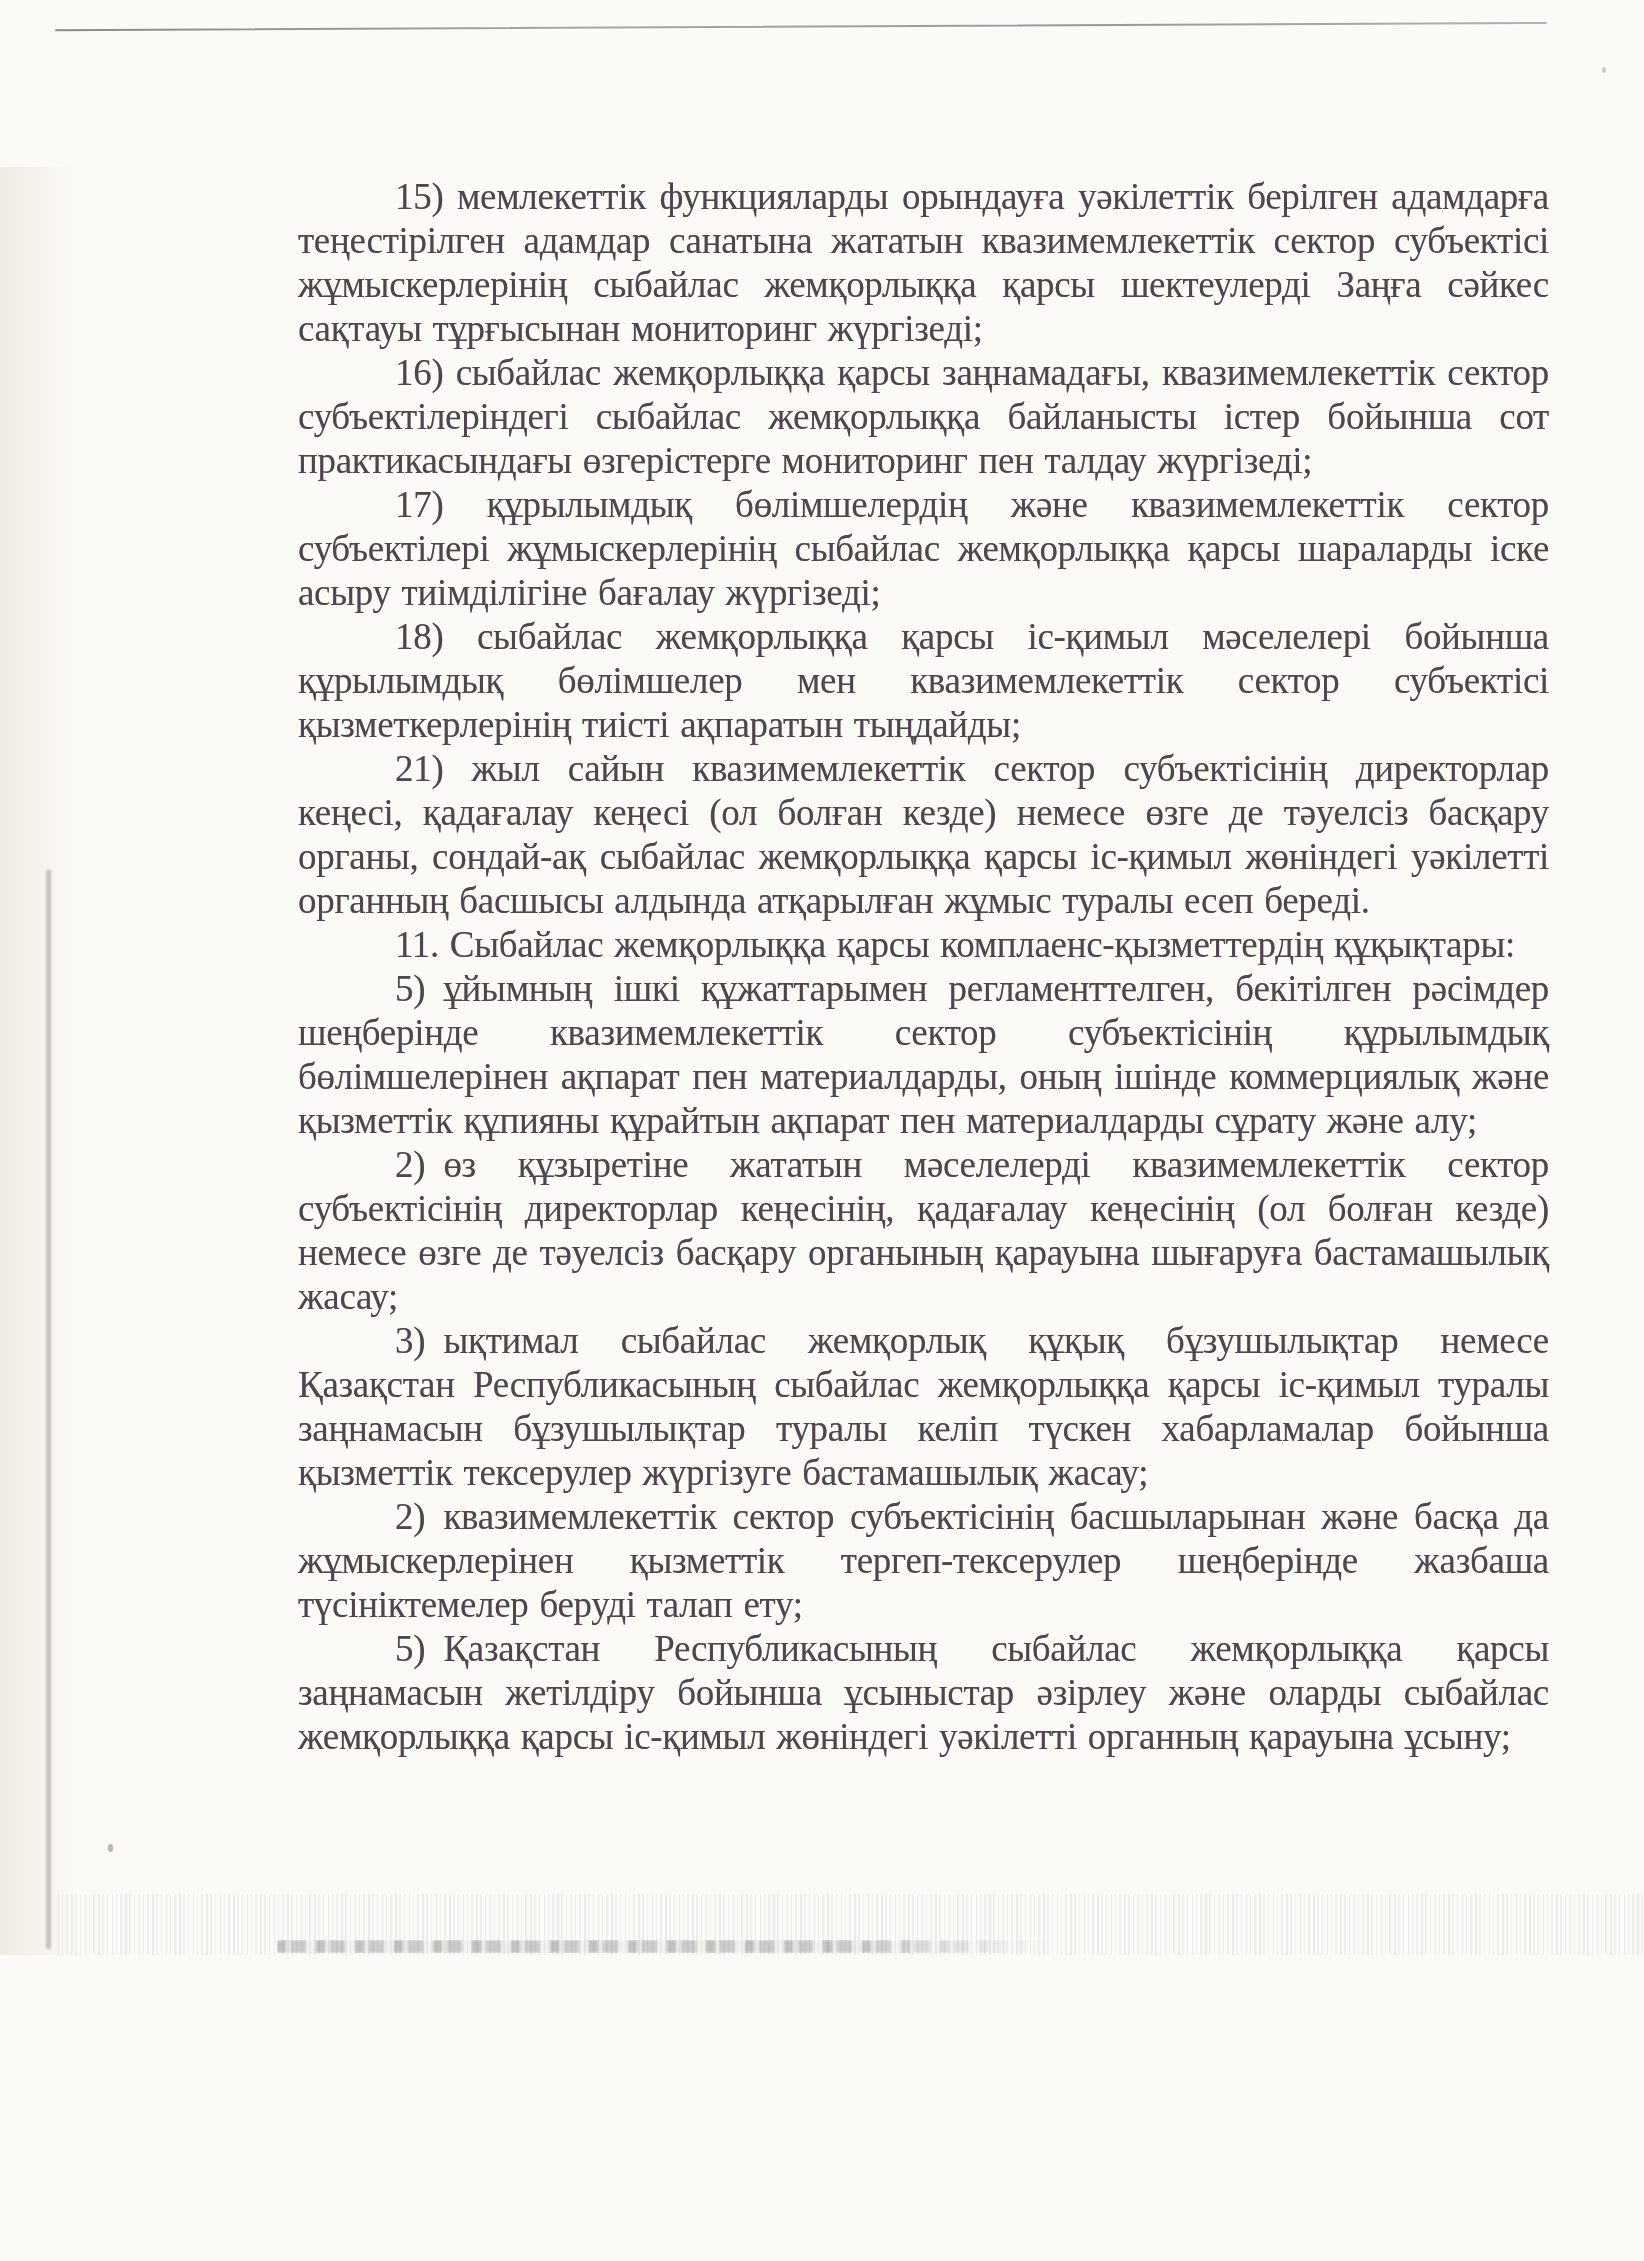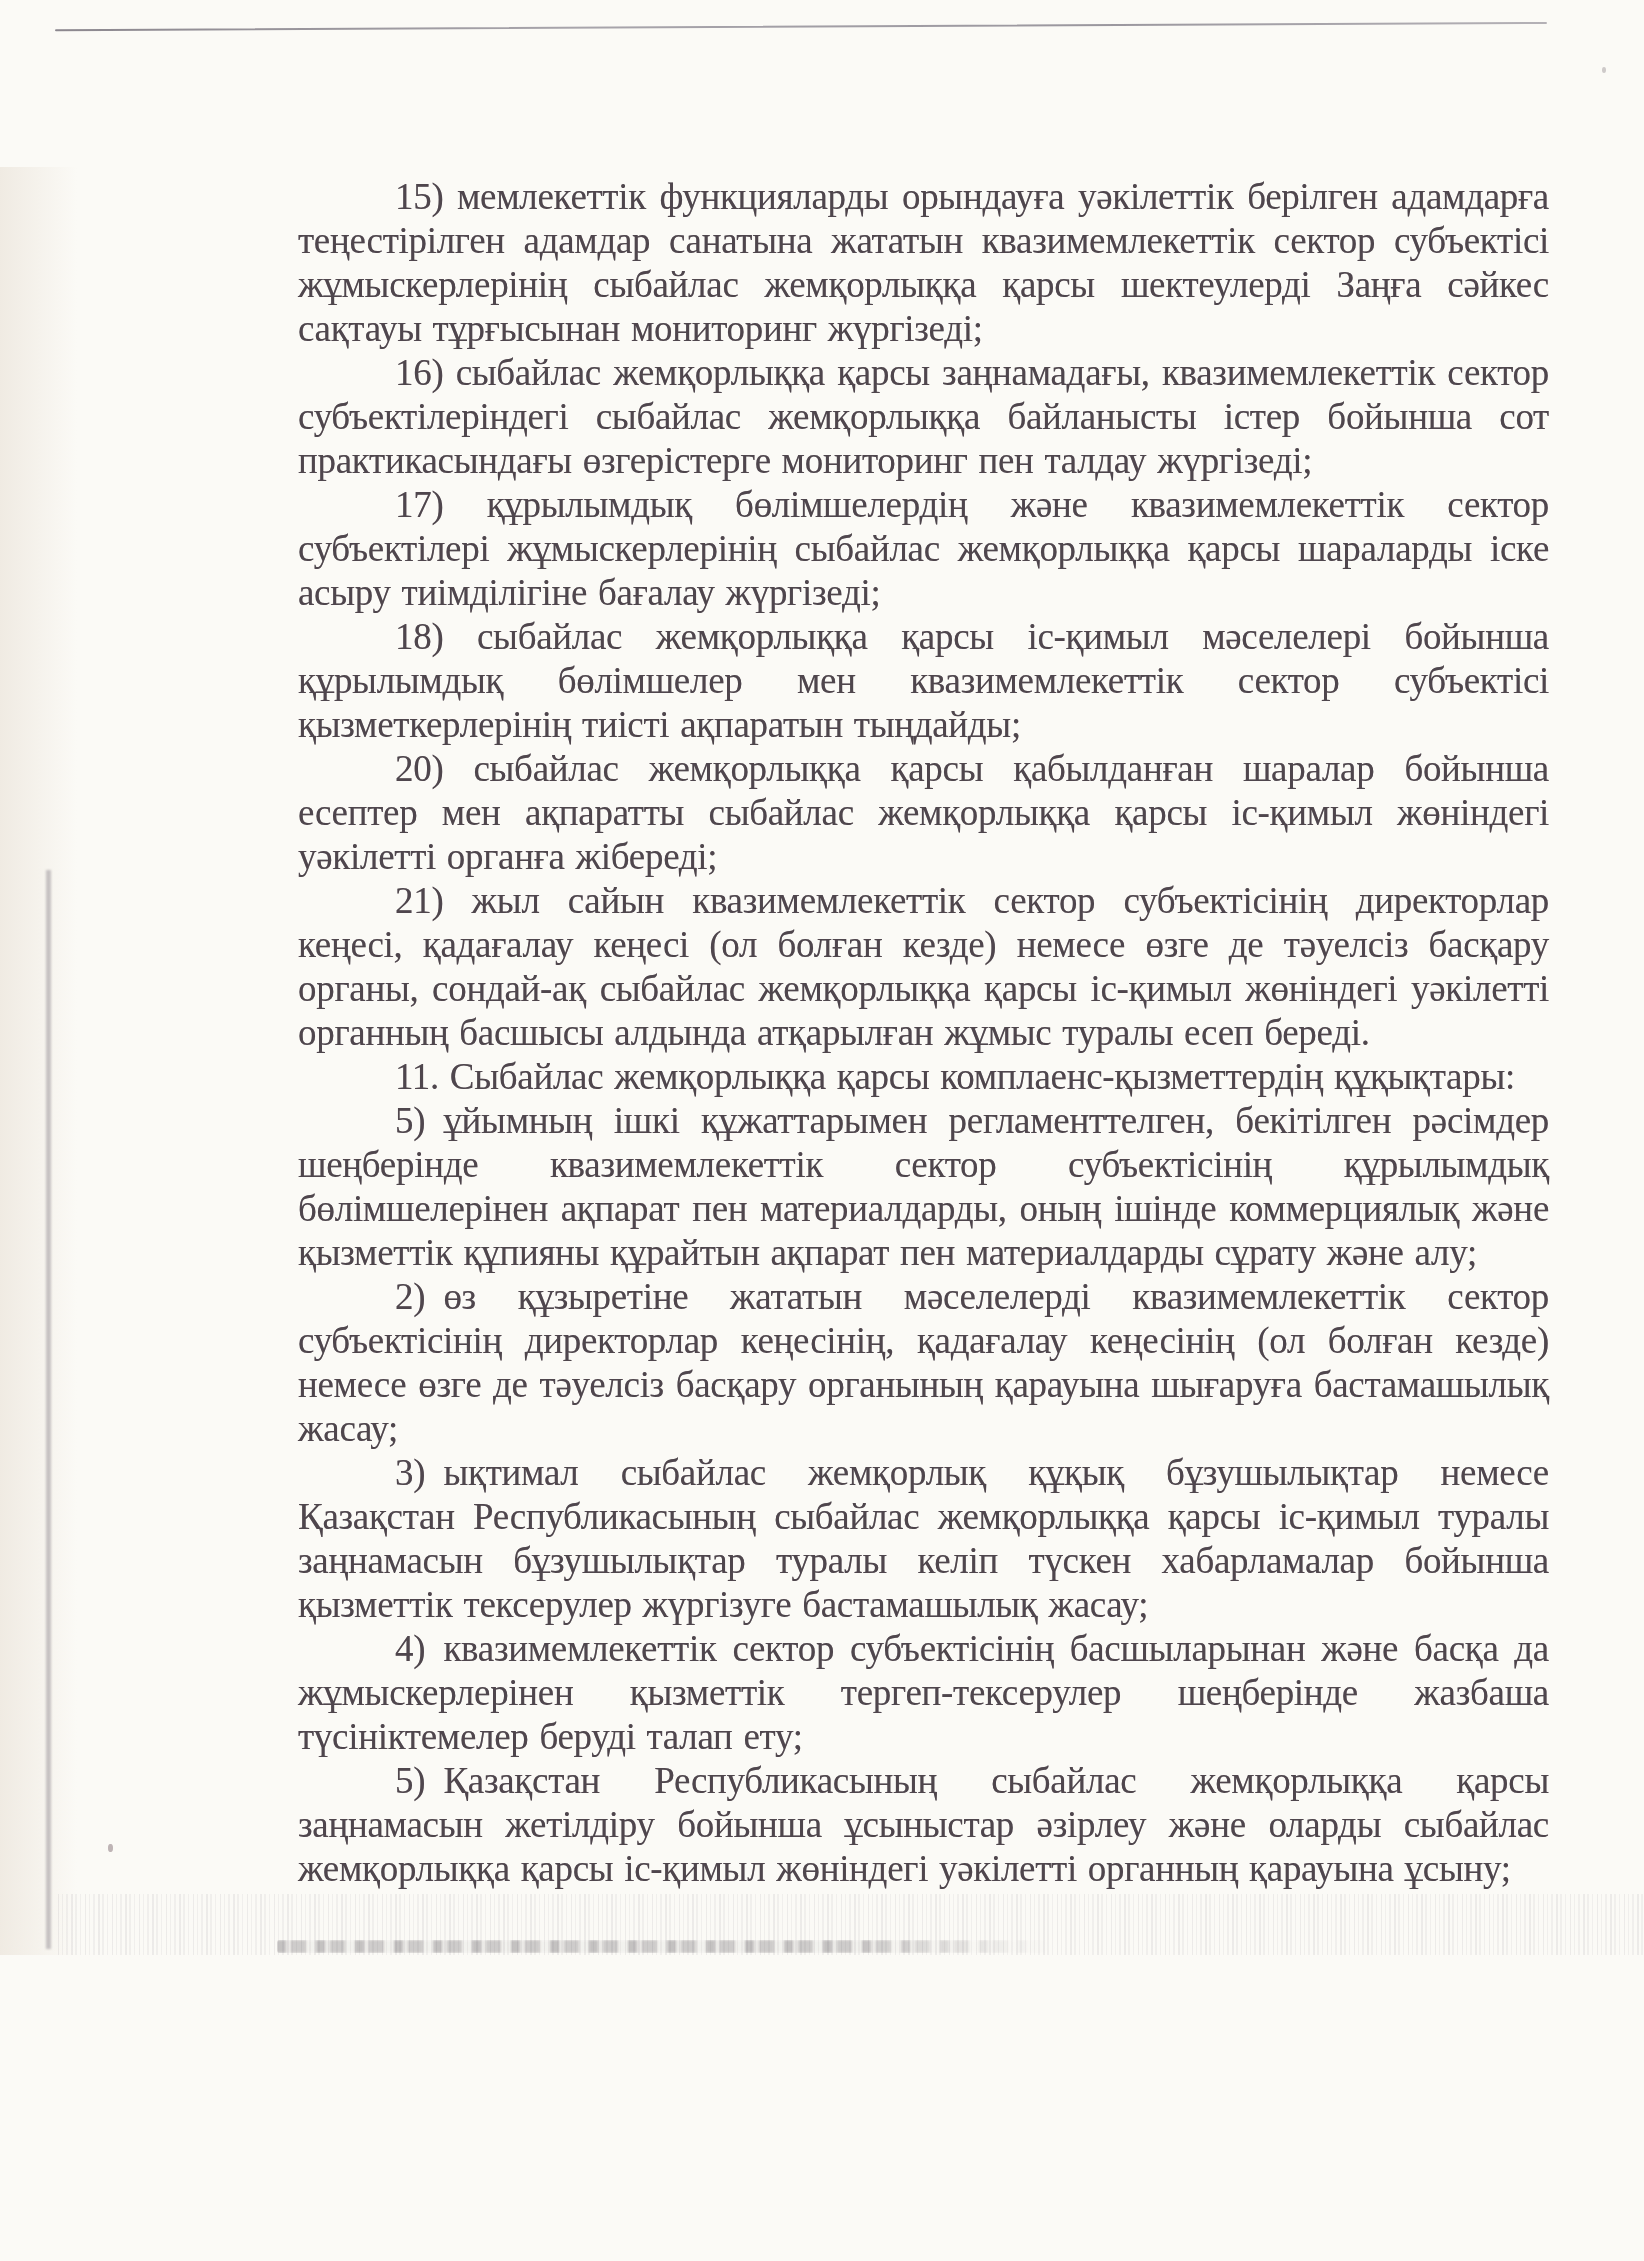--- a/index.html
+++ b/index.html
@@ -106,27 +106,26 @@
 
 <div class="page">
   <div class="top-edge-line"></div>
   <div class="left-edge-shade"></div>
   <div class="left-edge-line"></div>
   <main class="doc-body">
       <p class="para">15) мемлекеттік функцияларды орындауға уәкілеттік берілген адамдарға теңестірілген адамдар санатына жататын квазимемлекеттік сектор субъектісі жұмыскерлерінің сыбайлас жемқорлыққа қарсы шектеулерді Заңға сәйкес сақтауы тұрғысынан мониторинг жүргізеді;</p>
       <p class="para">16) сыбайлас жемқорлыққа қарсы заңнамадағы, квазимемлекеттік сектор субъектілеріндегі сыбайлас жемқорлыққа байланысты істер бойынша сот практикасындағы өзгерістерге мониторинг пен талдау жүргізеді;</p>
       <p class="para">17) құрылымдық бөлімшелердің және квазимемлекеттік сектор субъектілері жұмыскерлерінің сыбайлас жемқорлыққа қарсы шараларды іске асыру тиімділігіне бағалау жүргізеді;</p>
       <p class="para">18) сыбайлас жемқорлыққа қарсы іс-қимыл мәселелері бойынша құрылымдық бөлімшелер мен квазимемлекеттік сектор субъектісі қызметкерлерінің тиісті ақпаратын тыңдайды;</p>
-      <p class="para">20) сыбайлас жемқорлыққа қарсы қабылданған шаралар бойынша есептер мен ақпаратты сыбайлас жемқорлыққа қарсы іс-қимыл жөніндегі уәкілетті органға жібереді;</p>
       <p class="para">21) жыл сайын квазимемлекеттік сектор субъектісінің директорлар кеңесі, қадағалау кеңесі (ол болған кезде) немесе өзге де тәуелсіз басқару органы, сондай-ақ сыбайлас жемқорлыққа қарсы іс-қимыл жөніндегі уәкілетті органның басшысы алдында атқарылған жұмыс туралы есеп береді.</p>
       <p class="para">11. Сыбайлас жемқорлыққа қарсы комплаенс-қызметтердің құқықтары:</p>
       <p class="para">5) ұйымның ішкі құжаттарымен регламенттелген, бекітілген рәсімдер шеңберінде квазимемлекеттік сектор субъектісінің құрылымдық бөлімшелерінен ақпарат пен материалдарды, оның ішінде коммерциялық және қызметтік құпияны құрайтын ақпарат пен материалдарды сұрату және алу;</p>
       <p class="para">2) өз құзыретіне жататын мәселелерді квазимемлекеттік сектор субъектісінің директорлар кеңесінің, қадағалау кеңесінің (ол болған кезде) немесе өзге де тәуелсіз басқару органының қарауына шығаруға бастамашылық жасау;</p>
       <p class="para">3) ықтимал сыбайлас жемқорлық құқық бұзушылықтар немесе Қазақстан Республикасының сыбайлас жемқорлыққа қарсы іс-қимыл туралы заңнамасын бұзушылықтар туралы келіп түскен хабарламалар бойынша қызметтік тексерулер жүргізуге бастамашылық жасау;</p>
-      <p class="para">4) квазимемлекеттік сектор субъектісінің басшыларынан және басқа да жұмыскерлерінен қызметтік тергеп-тексерулер шеңберінде жазбаша түсініктемелер беруді талап ету;</p>
+      <p class="para">2) квазимемлекеттік сектор субъектісінің басшыларынан және басқа да жұмыскерлерінен қызметтік тергеп-тексерулер шеңберінде жазбаша түсініктемелер беруді талап ету;</p>
       <p class="para">5) Қазақстан Республикасының сыбайлас жемқорлыққа қарсы заңнамасын жетілдіру бойынша ұсыныстар әзірлеу және оларды сыбайлас жемқорлыққа қарсы іс-қимыл жөніндегі уәкілетті органның қарауына ұсыну;</p>
     </main>
   <div class="bottom-noise"></div>
   <div class="bottom-streak"></div>
   <div class="speck speck-1"></div>
   <div class="speck speck-2"></div>
 </div>
 
 
 </body></html>

